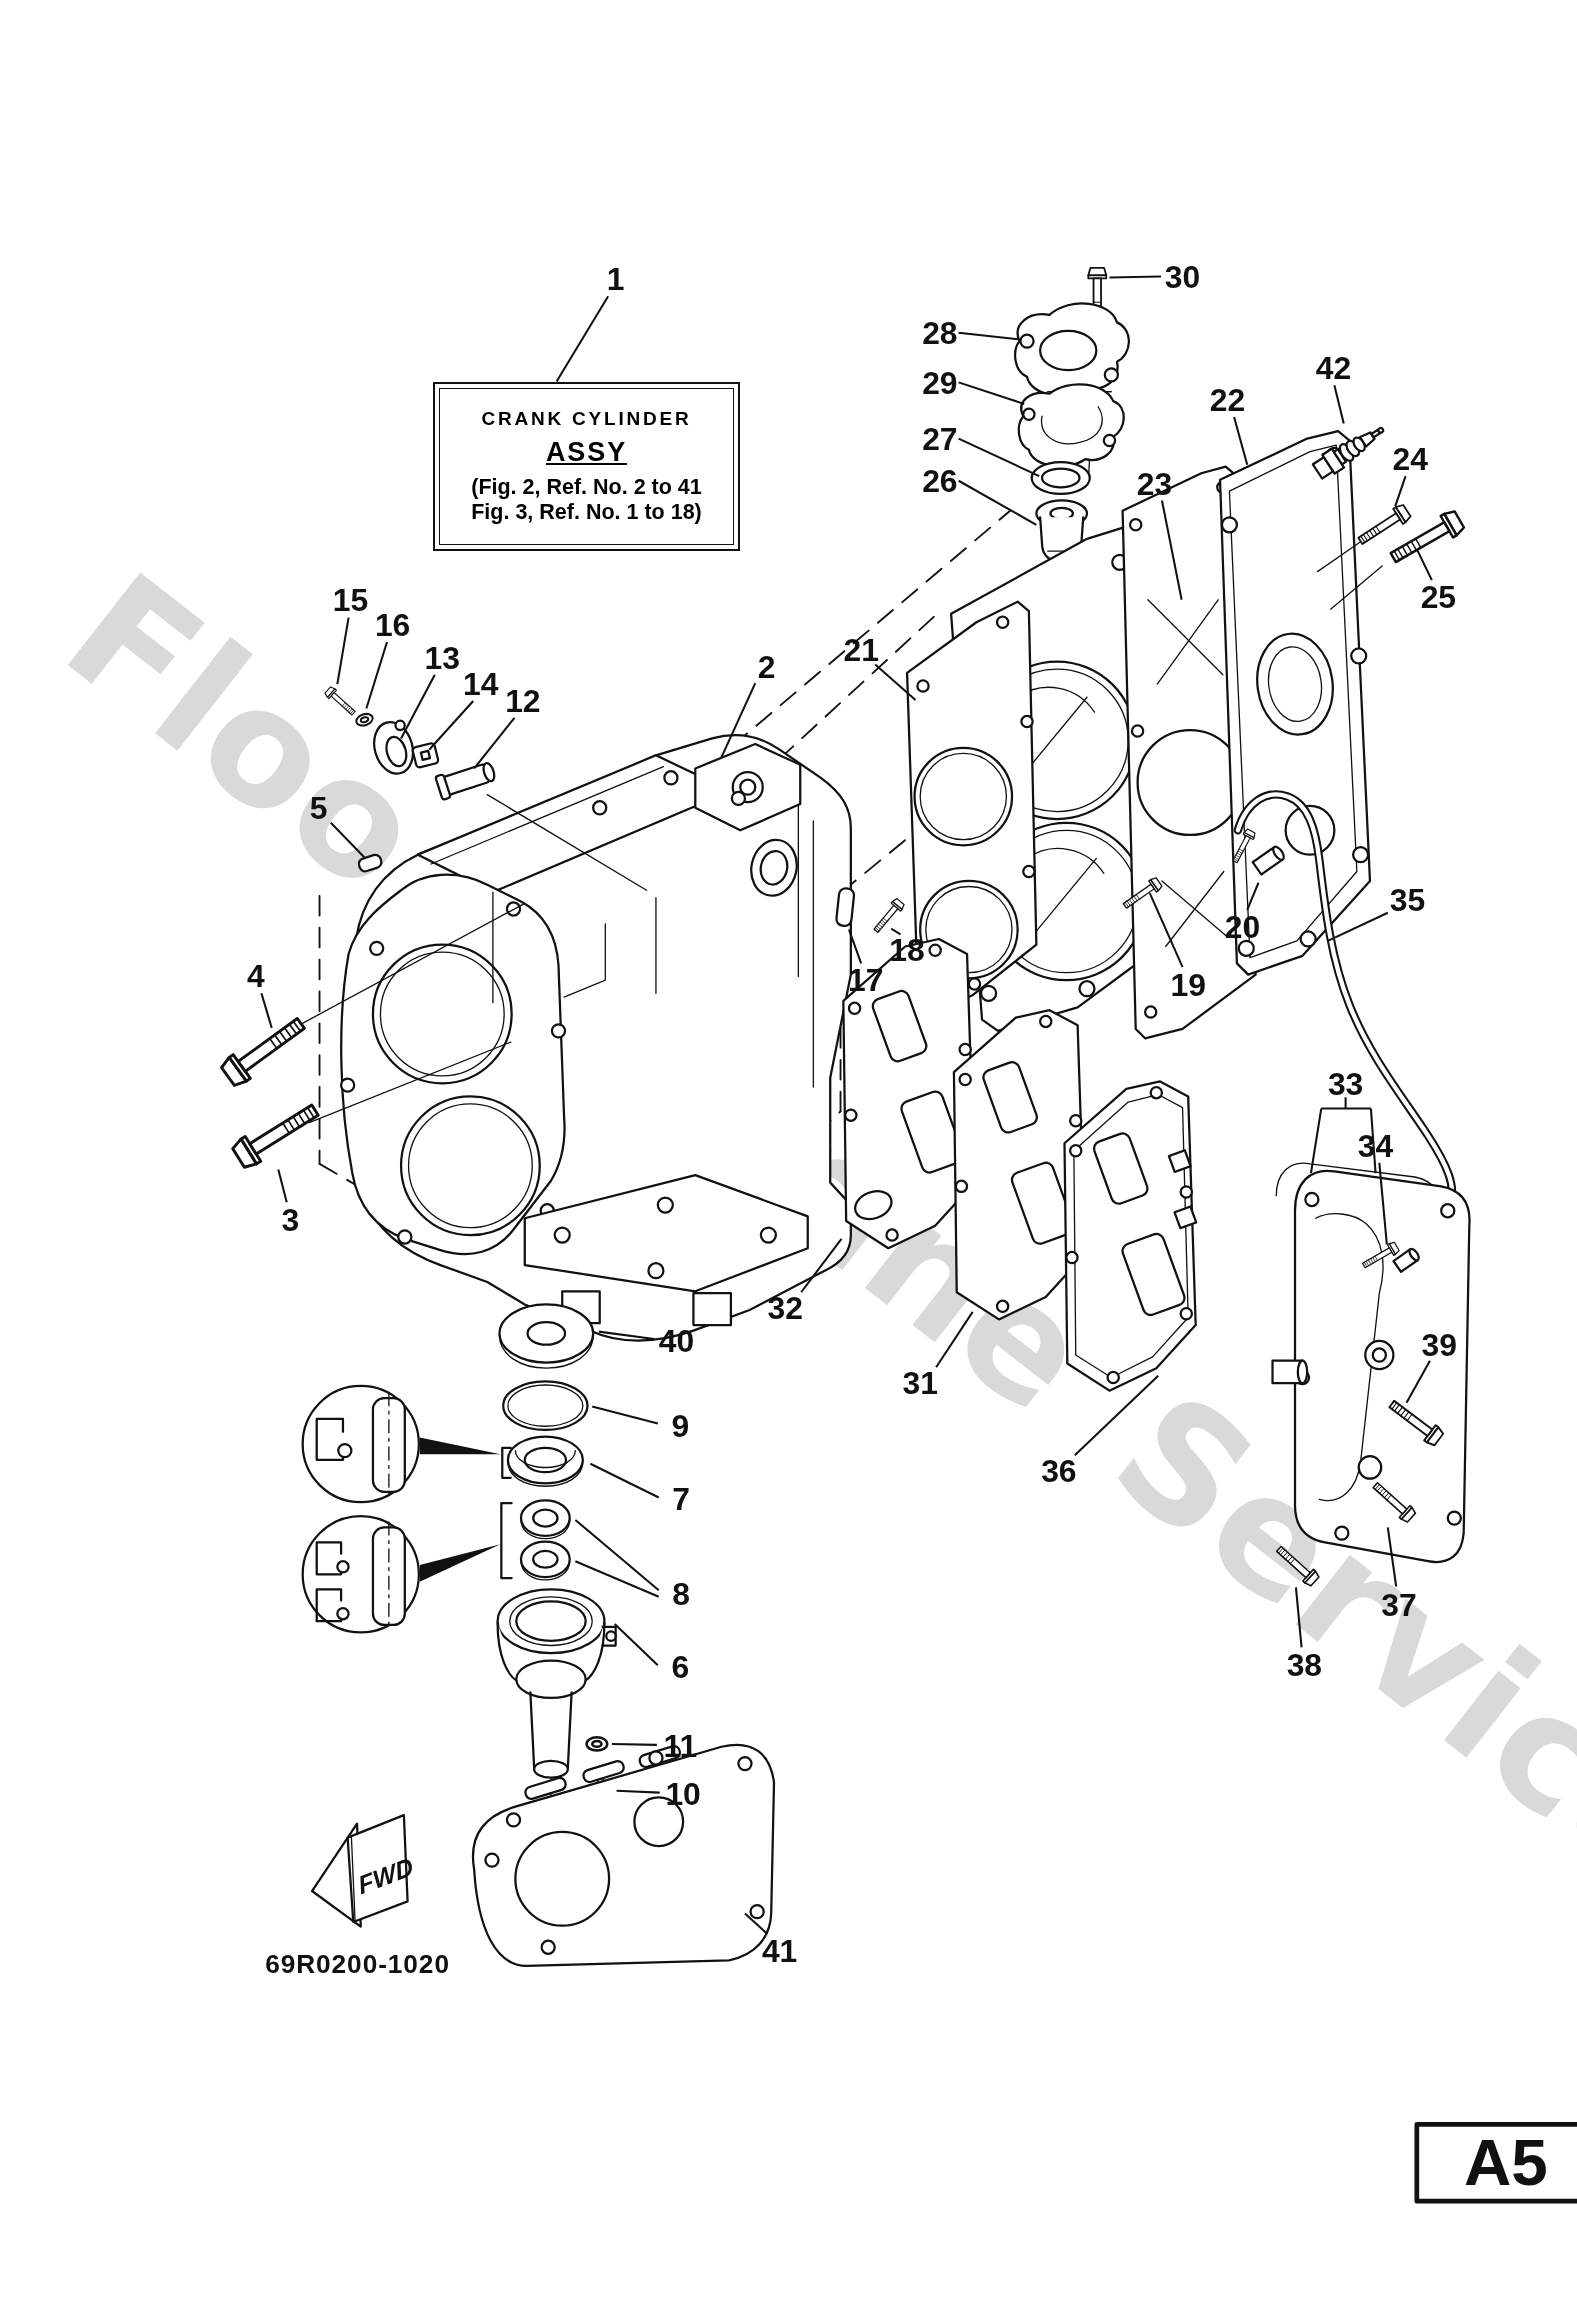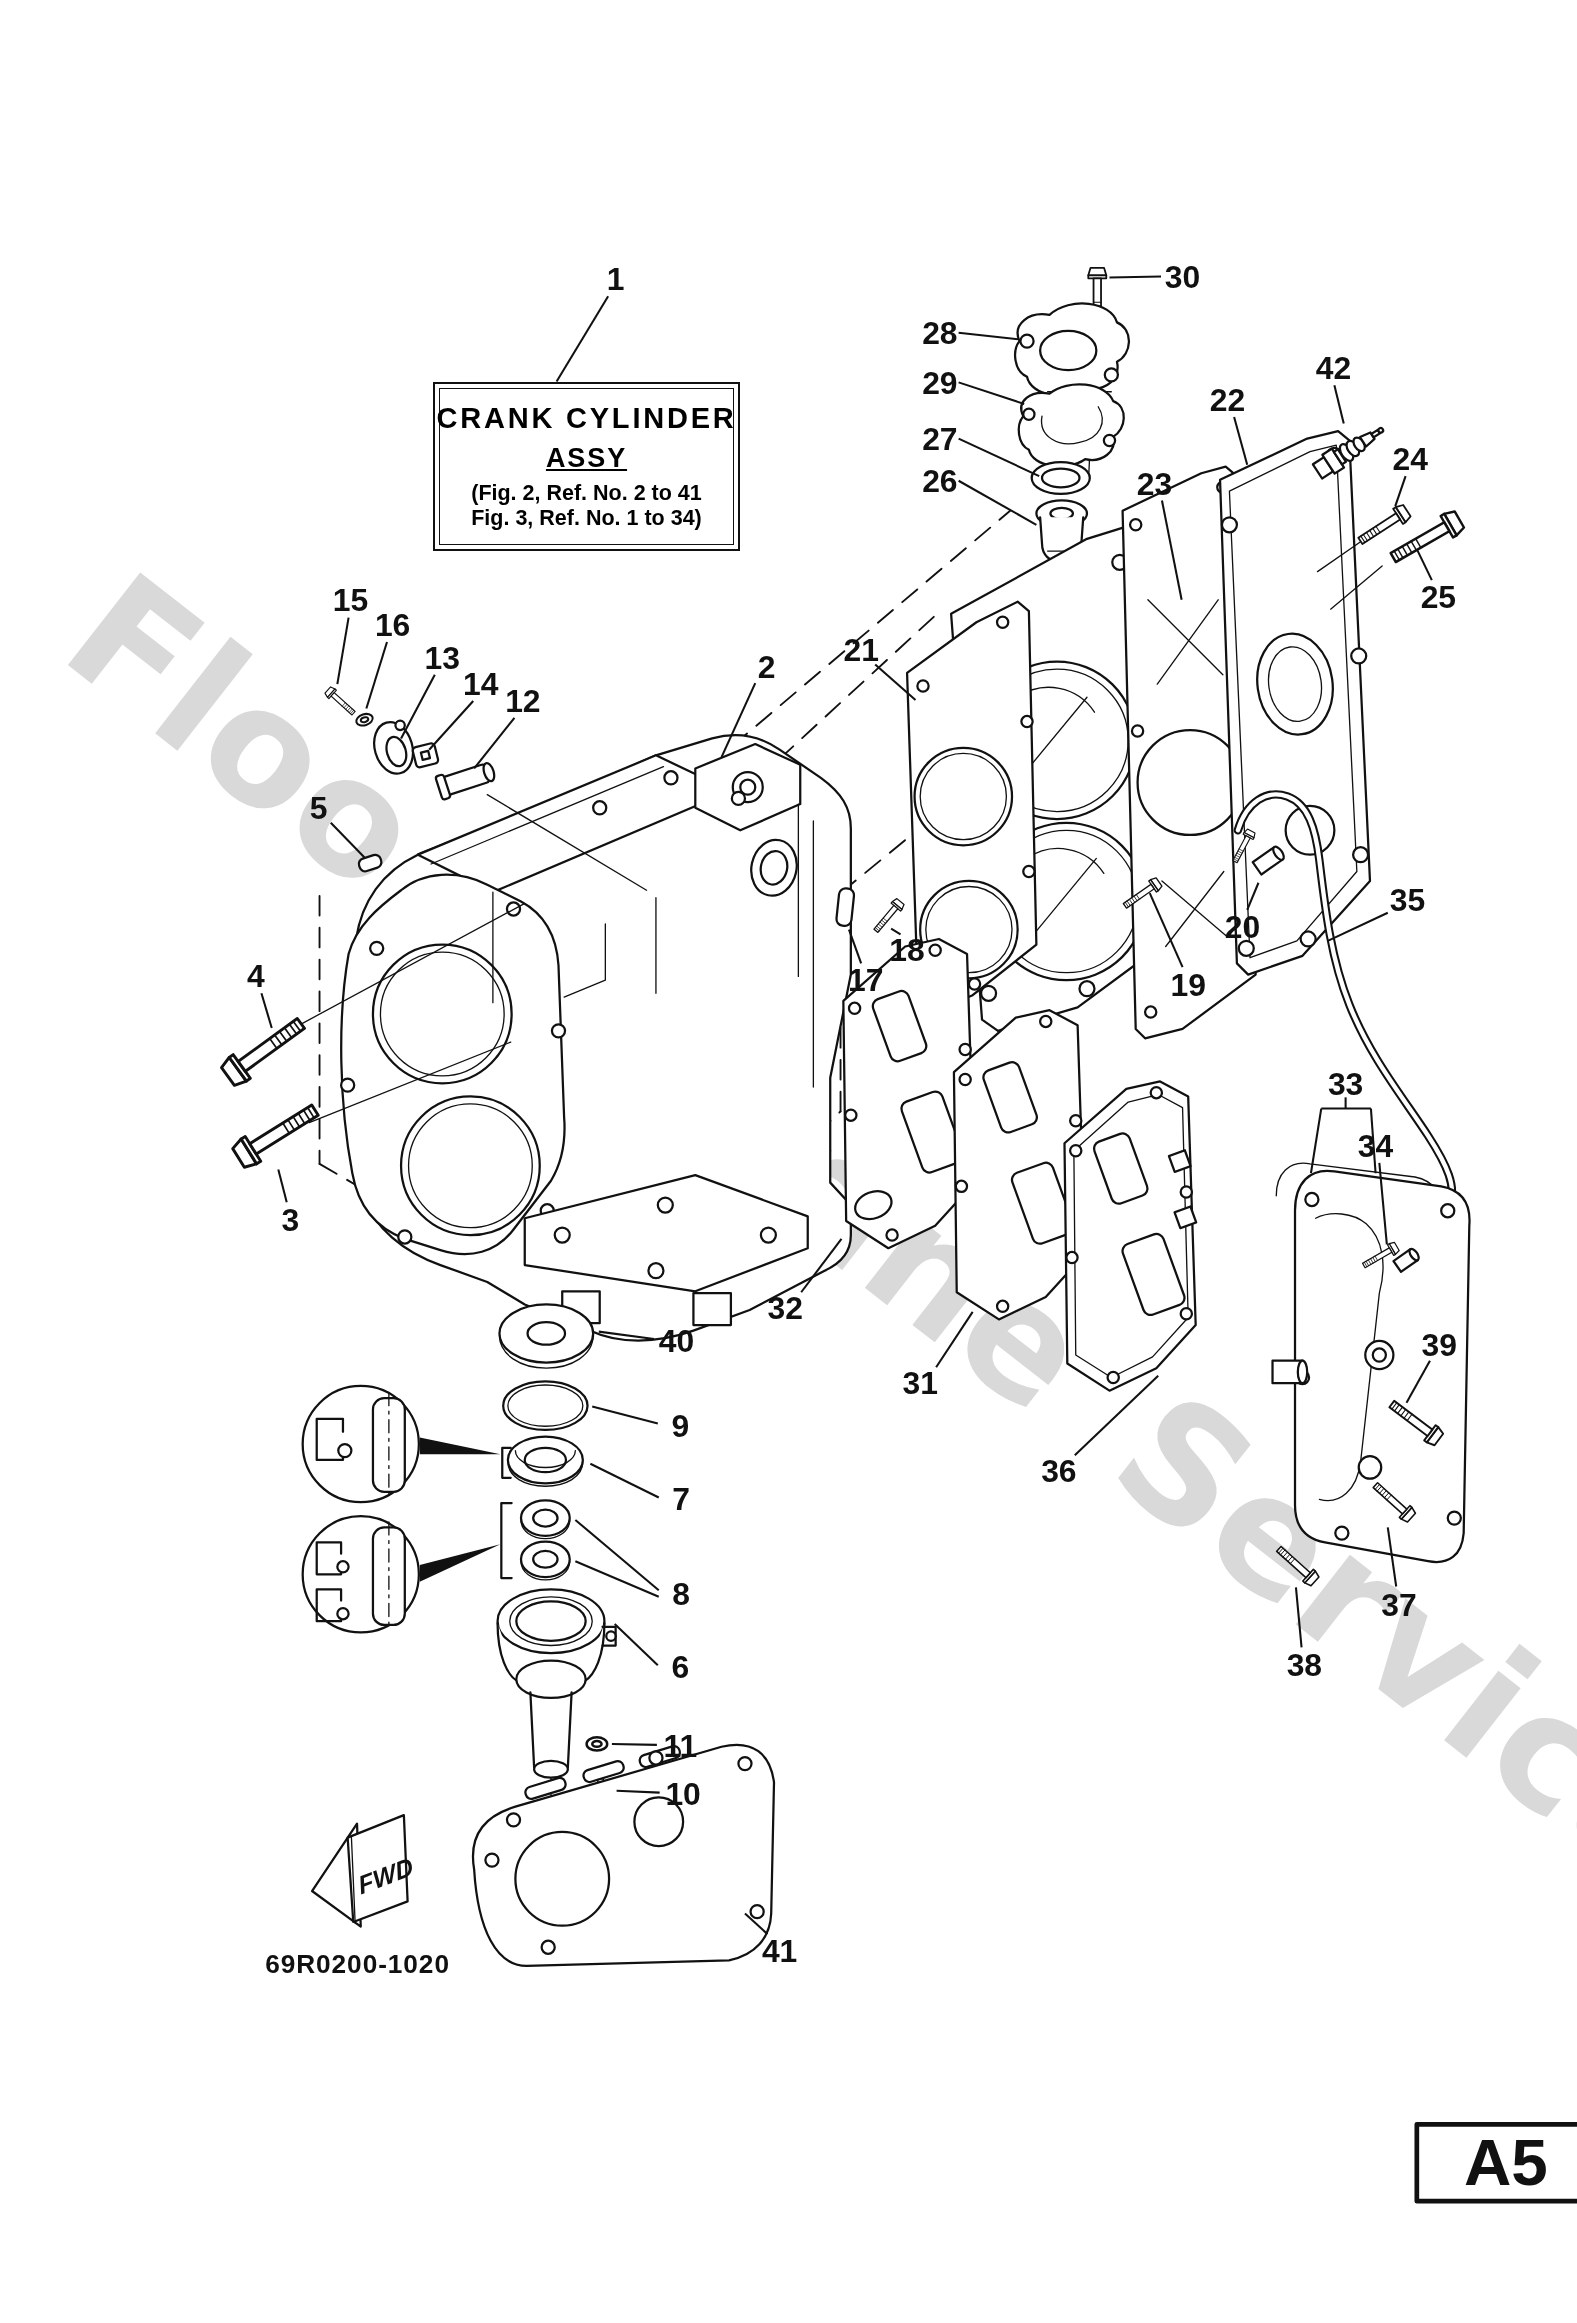--- a/index.html
+++ b/index.html
@@ -20,21 +20,21 @@
   .wm{font-family:"DejaVu Sans",sans-serif;font-size:172px;font-weight:700;fill:#d9d9d9;
       stroke:none;letter-spacing:2px;word-spacing:34px;}
   .code{font-family:"Liberation Sans",sans-serif;font-size:28px;font-weight:700;fill:#111;letter-spacing:1px;stroke:none;}
   .a5t{font-family:"Liberation Sans",sans-serif;font-size:70px;font-weight:700;fill:#111;stroke:none;text-anchor:middle;}
   .fwdt{font-family:"Liberation Sans",sans-serif;font-size:27px;font-weight:700;font-style:italic;fill:#111;stroke:none;}
   
   .tbox{position:absolute;left:433px;top:382px;width:307px;height:169px;border:2.8px solid #111;
         background:#fff;box-sizing:border-box;padding:3.7px;}
   .tbox-inner{border:1.9px solid #111;width:100%;height:100%;box-sizing:border-box;
               display:flex;flex-direction:column;align-items:center;justify-content:center;}
-  .tb1{font-size:29px;font-weight:700;letter-spacing:2.8px;white-space:nowrap;}
+  .tb1{font-size:19px;font-weight:700;letter-spacing:2.8px;white-space:nowrap;}
   .tb2{font-size:27px;font-weight:700;letter-spacing:1.9px;margin-top:7.5px;text-decoration:underline;}
   .tb3{font-size:21.5px;font-weight:700;margin-top:7px;white-space:nowrap;}
   .tb4{font-size:21.5px;font-weight:700;white-space:nowrap;}
 </style>
 </head>
 <body>
 
 <div id="stage">
 
 <svg width="1578" height="2324" viewBox="0 0 1684 2480">
@@ -477,18 +477,18 @@
         <polyline points="1424,411 1434,452" class="lead"></polyline>
         <text x="1423" y="404" class="callout">42</text>
       </g>
 </svg>
 
 <div class="tbox">
   <div class="tbox-inner">
     <div class="tb1">CRANK CYLINDER</div>
     <div class="tb2">ASSY</div>
     <div class="tb3">(Fig. 2, Ref. No. 2 to 41</div>
-    <div class="tb4">Fig. 3, Ref. No. 1 to 34)</div>
+    <div class="tb4">Fig. 3, Ref. No. 1 to 18)</div>
   </div>
 </div>
 
 </div>
 
 
 </body></html>

